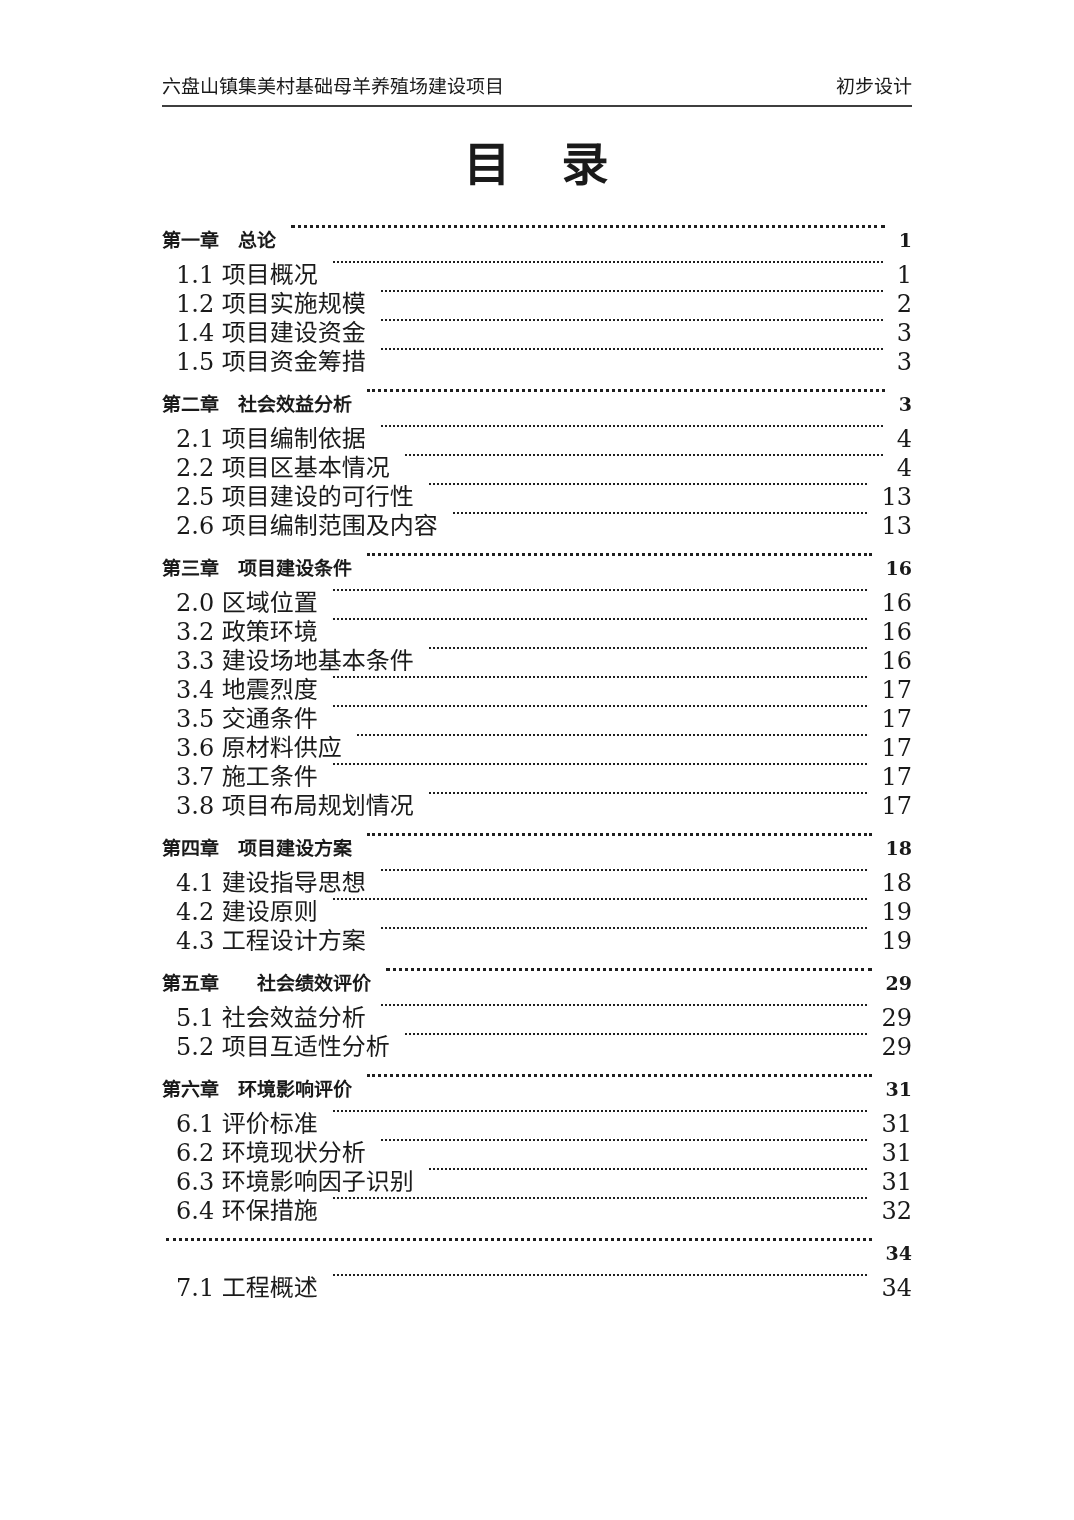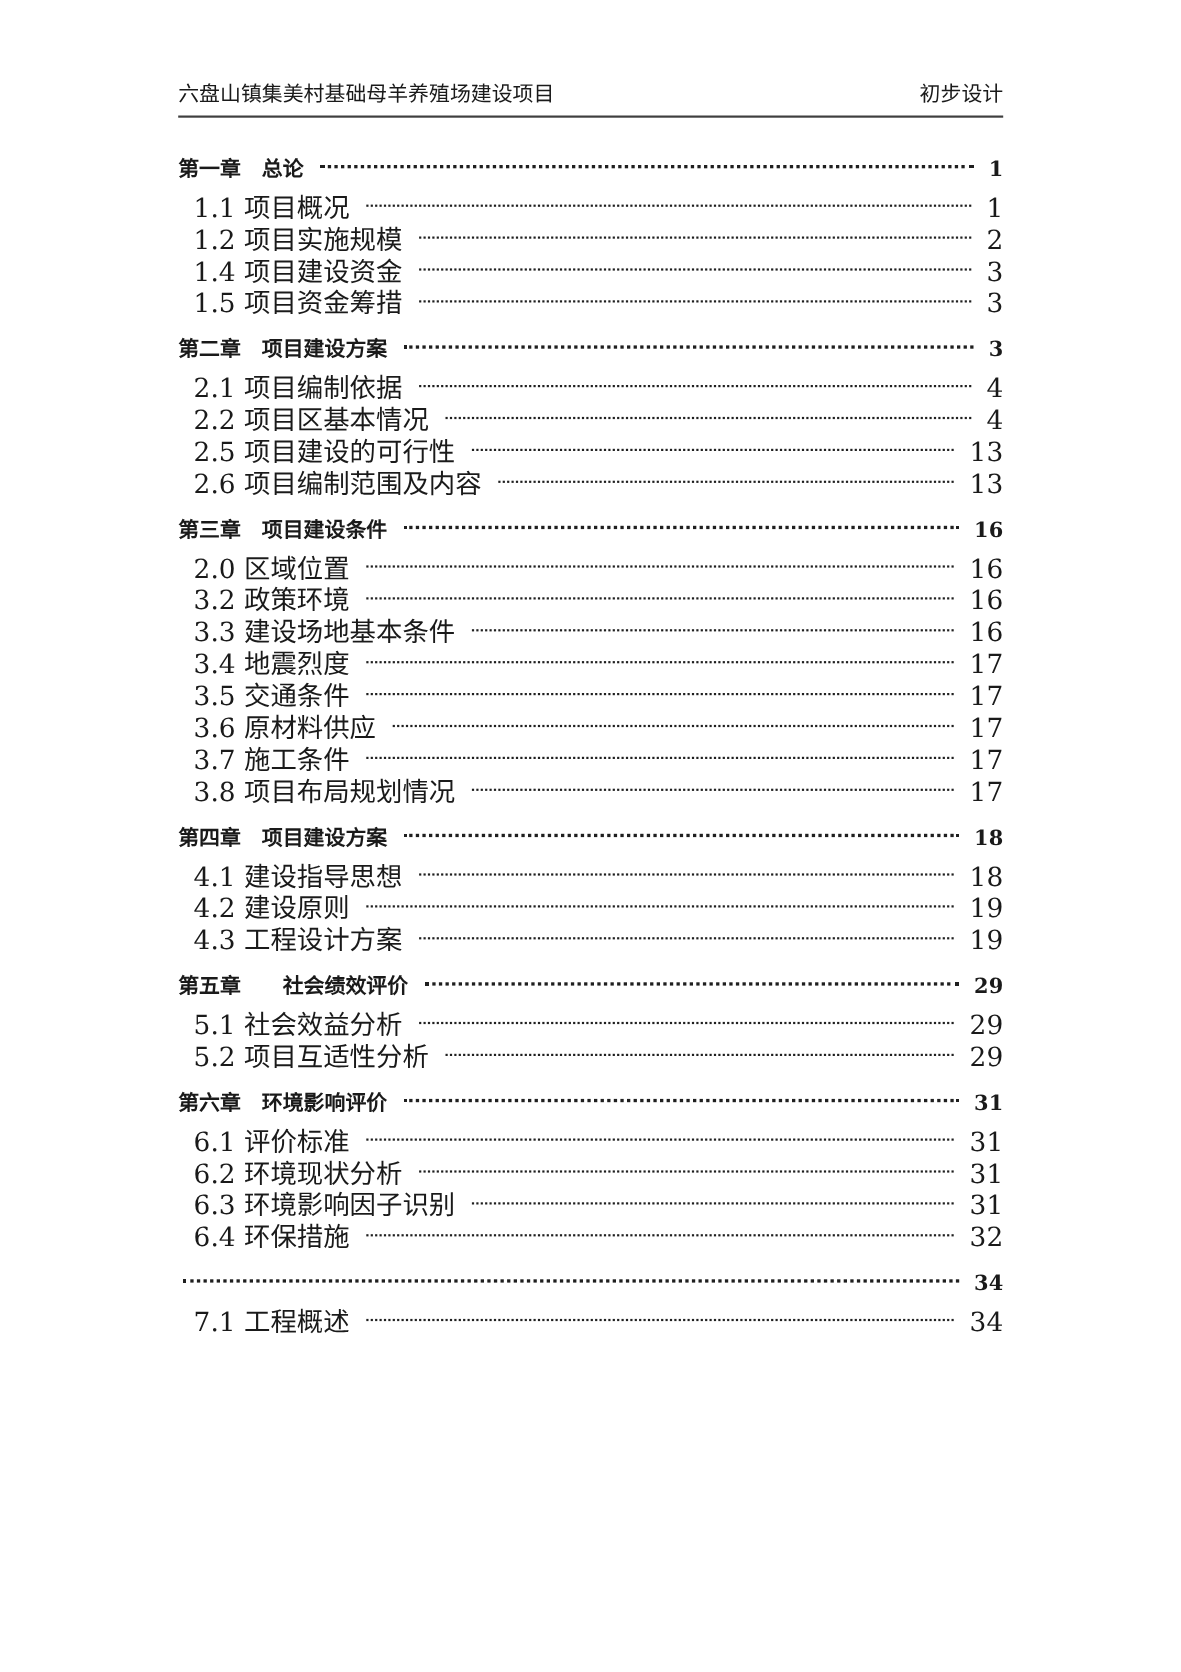--- a/index.html
+++ b/index.html
@@ -40,21 +40,21 @@
     line-height: 56px;
     white-space: pre;
     letter-spacing: 2px;
   }
   
   .toc {
     margin-top: 32px;
   }
   .row {
     display: flex;
-    align-items: center;
+    align-items: flex-start;
     white-space: pre;
     gap: 11px;
   }
   .row .lbl { flex: 0 0 auto; }
   .row .leader {
     flex: 1 1 auto;
     margin: 0 3px 5px 4px;
     border-bottom: 2px dotted #1f1f1f;
     min-width: 20px;
   }
@@ -80,28 +80,29 @@
 </head>
 <body>
 
 <div class="page">
 
   <div class="doc-header">
     <span>六盘山镇集美村基础母羊养殖场建设项目</span>
     <span>初步设计</span>
   </div>
 
+  <div class="doc-title">目　录</div>
 
   <div class="toc" id="toc">
       <div class="row chapter"><span class="lbl">第一章　总论</span><span class="leader"></span><span class="pg">1</span></div>
       <div class="row sub"><span class="lbl">1.1 项目概况</span><span class="leader"></span><span class="pg">1</span></div>
       <div class="row sub"><span class="lbl">1.2 项目实施规模</span><span class="leader"></span><span class="pg">2</span></div>
       <div class="row sub"><span class="lbl">1.4 项目建设资金</span><span class="leader"></span><span class="pg">3</span></div>
       <div class="row sub"><span class="lbl">1.5 项目资金筹措</span><span class="leader"></span><span class="pg">3</span></div>
-      <div class="row chapter"><span class="lbl">第二章　项目建设方案</span><span class="leader"></span><span class="pg">3</span></div>
+      <div class="row chapter"><span class="lbl">第二章　社会效益分析</span><span class="leader"></span><span class="pg">3</span></div>
       <div class="row sub"><span class="lbl">2.1 项目编制依据</span><span class="leader"></span><span class="pg">4</span></div>
       <div class="row sub"><span class="lbl">2.2 项目区基本情况</span><span class="leader"></span><span class="pg">4</span></div>
       <div class="row sub"><span class="lbl">2.5 项目建设的可行性</span><span class="leader"></span><span class="pg">13</span></div>
       <div class="row sub"><span class="lbl">2.6 项目编制范围及内容</span><span class="leader"></span><span class="pg">13</span></div>
       <div class="row chapter"><span class="lbl">第三章　项目建设条件</span><span class="leader"></span><span class="pg">16</span></div>
       <div class="row sub"><span class="lbl">2.0 区域位置</span><span class="leader"></span><span class="pg">16</span></div>
       <div class="row sub"><span class="lbl">3.2 政策环境</span><span class="leader"></span><span class="pg">16</span></div>
       <div class="row sub"><span class="lbl">3.3 建设场地基本条件</span><span class="leader"></span><span class="pg">16</span></div>
       <div class="row sub"><span class="lbl">3.4 地震烈度</span><span class="leader"></span><span class="pg">17</span></div>
       <div class="row sub"><span class="lbl">3.5 交通条件</span><span class="leader"></span><span class="pg">17</span></div>

